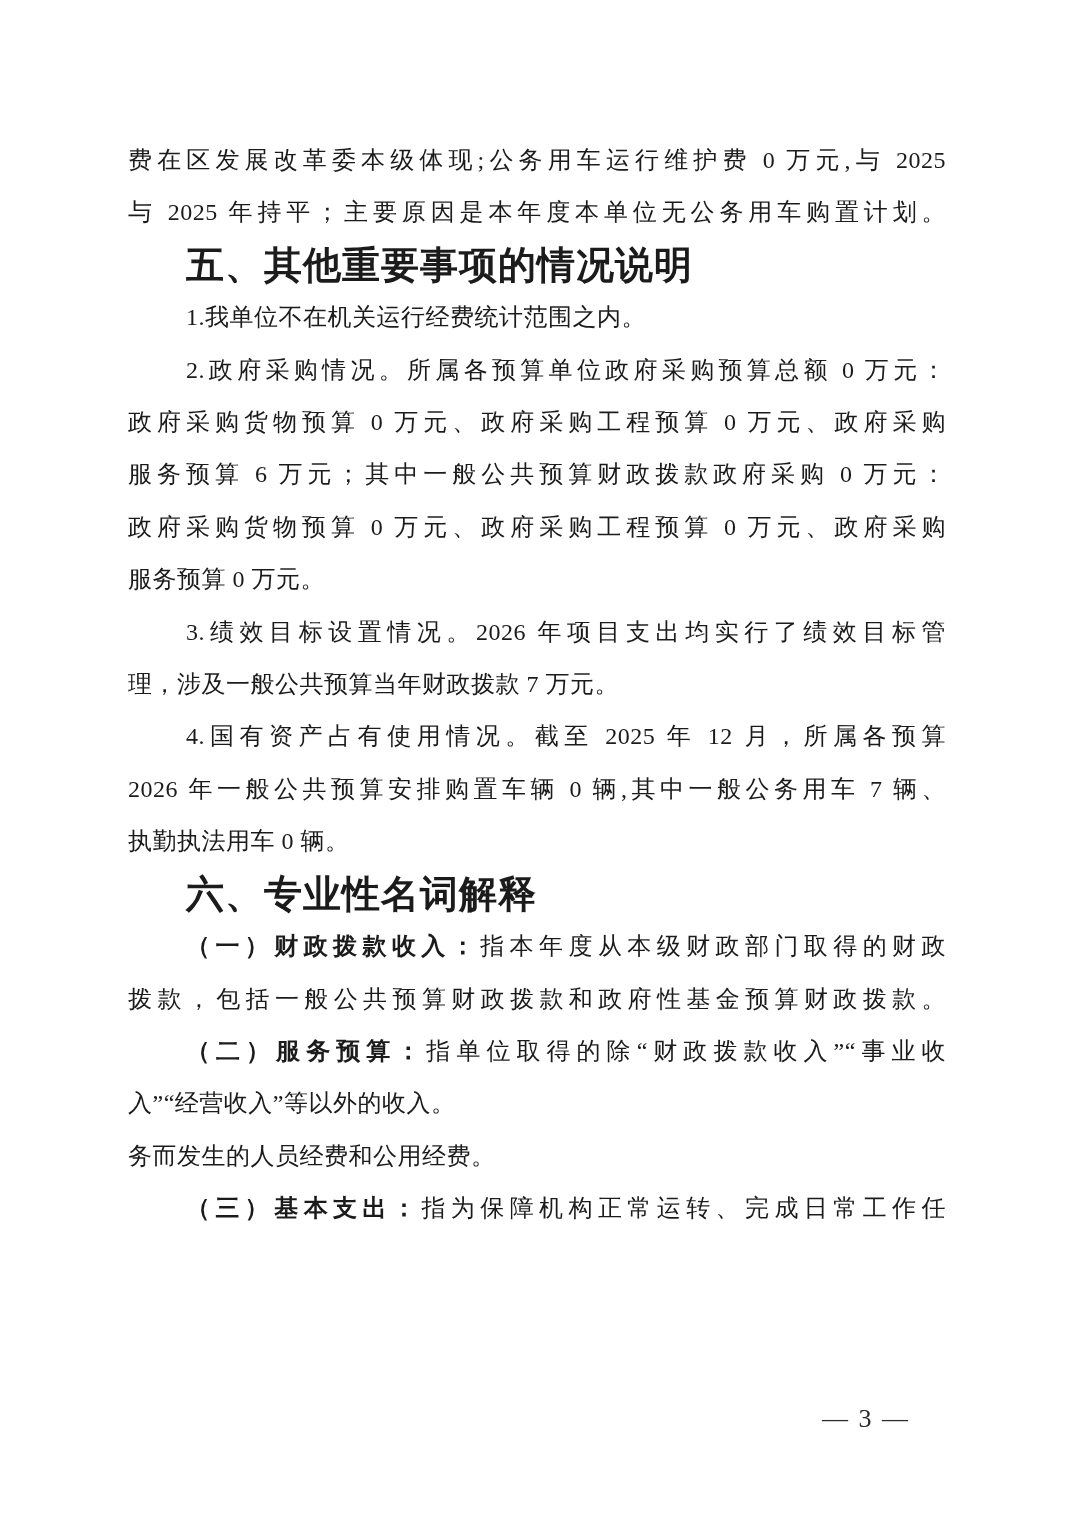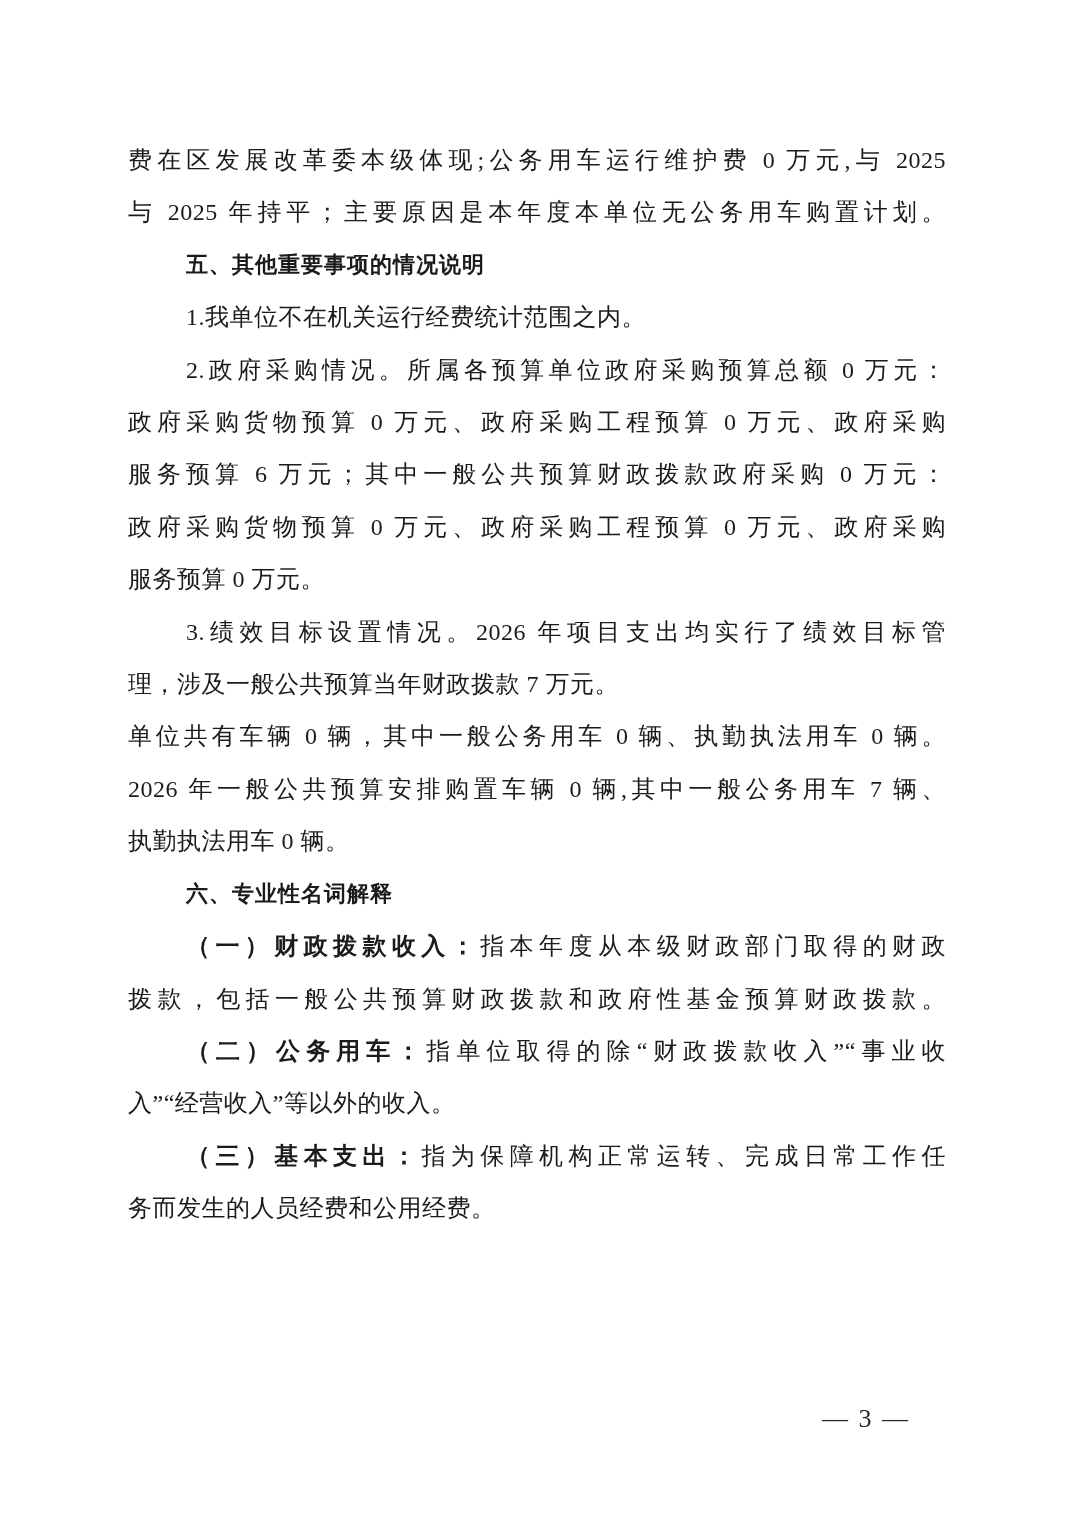--- a/index.html
+++ b/index.html
@@ -33,21 +33,21 @@
     text-align: justify;
     text-align-last: justify;
     text-justify: inter-character;
   }
   .line.indent {
     padding-left: 58px;
   }
   .line.heading {
     font-family: "Liberation Sans", "DejaVu Sans", sans-serif;
     font-weight: 700;
-    font-size: 22px;
+    font-size: 38px;
     letter-spacing: 1px;
   }
   .seg.bold {
     font-weight: 700;
   }
   .page-number {
     position: absolute;
     top: 1404px;
     right: 164px;
     font-size: 26px;
@@ -65,25 +65,25 @@
       <div class="line body justify"><span class="seg">与 2025 年持平；主要原因是本年度本单位无公务用车购置计划。</span></div>
       <div class="line heading indent"><span class="seg bold">五、其他重要事项的情况说明</span></div>
       <div class="line body indent"><span class="seg">1.我单位不在机关运行经费统计范围之内。</span></div>
       <div class="line body indent justify"><span class="seg">2.政府采购情况。所属各预算单位政府采购预算总额 0 万元：</span></div>
       <div class="line body justify"><span class="seg">政府采购货物预算 0 万元、政府采购工程预算 0 万元、政府采购</span></div>
       <div class="line body justify"><span class="seg">服务预算 6 万元；其中一般公共预算财政拨款政府采购 0 万元：</span></div>
       <div class="line body justify"><span class="seg">政府采购货物预算 0 万元、政府采购工程预算 0 万元、政府采购</span></div>
       <div class="line body"><span class="seg">服务预算 0 万元。</span></div>
       <div class="line body indent justify"><span class="seg">3.绩效目标设置情况。2026 年项目支出均实行了绩效目标管</span></div>
       <div class="line body"><span class="seg">理，涉及一般公共预算当年财政拨款 7 万元。</span></div>
-      <div class="line body justify"><span class="seg">单位共有车辆 0 辆，其中一般公务用车 0 辆、执勤执法用车 0 辆。</span></div>
+      <div class="line body indent justify"><span class="seg">4.国有资产占有使用情况。截至 2025 年 12 月，所属各预算</span></div>
       <div class="line body justify"><span class="seg">2026 年一般公共预算安排购置车辆 0 辆,其中一般公务用车 7 辆、</span></div>
       <div class="line body"><span class="seg">执勤执法用车 0 辆。</span></div>
       <div class="line heading indent"><span class="seg bold">六、专业性名词解释</span></div>
       <div class="line body indent justify"><span class="seg bold">（一）财政拨款收入：</span><span class="seg">指本年度从本级财政部门取得的财政</span></div>
       <div class="line body justify"><span class="seg">拨款，包括一般公共预算财政拨款和政府性基金预算财政拨款。</span></div>
-      <div class="line body indent justify"><span class="seg bold">（二）公务用车：</span><span class="seg">指单位取得的除“财政拨款收入”“事业收</span></div>
+      <div class="line body indent justify"><span class="seg bold">（二）服务预算：</span><span class="seg">指单位取得的除“财政拨款收入”“事业收</span></div>
       <div class="line body"><span class="seg">入”“经营收入”等以外的收入。</span></div>
+      <div class="line body"><span class="seg">务而发生的人员经费和公用经费。</span></div>
       <div class="line body indent justify"><span class="seg bold">（三）基本支出：</span><span class="seg">指为保障机构正常运转、完成日常工作任</span></div>
-      <div class="line body"><span class="seg">务而发生的人员经费和公用经费。</span></div>
     </div>
   <div class="page-number">— 3 —</div>
 </div>
 
 </body></html>

